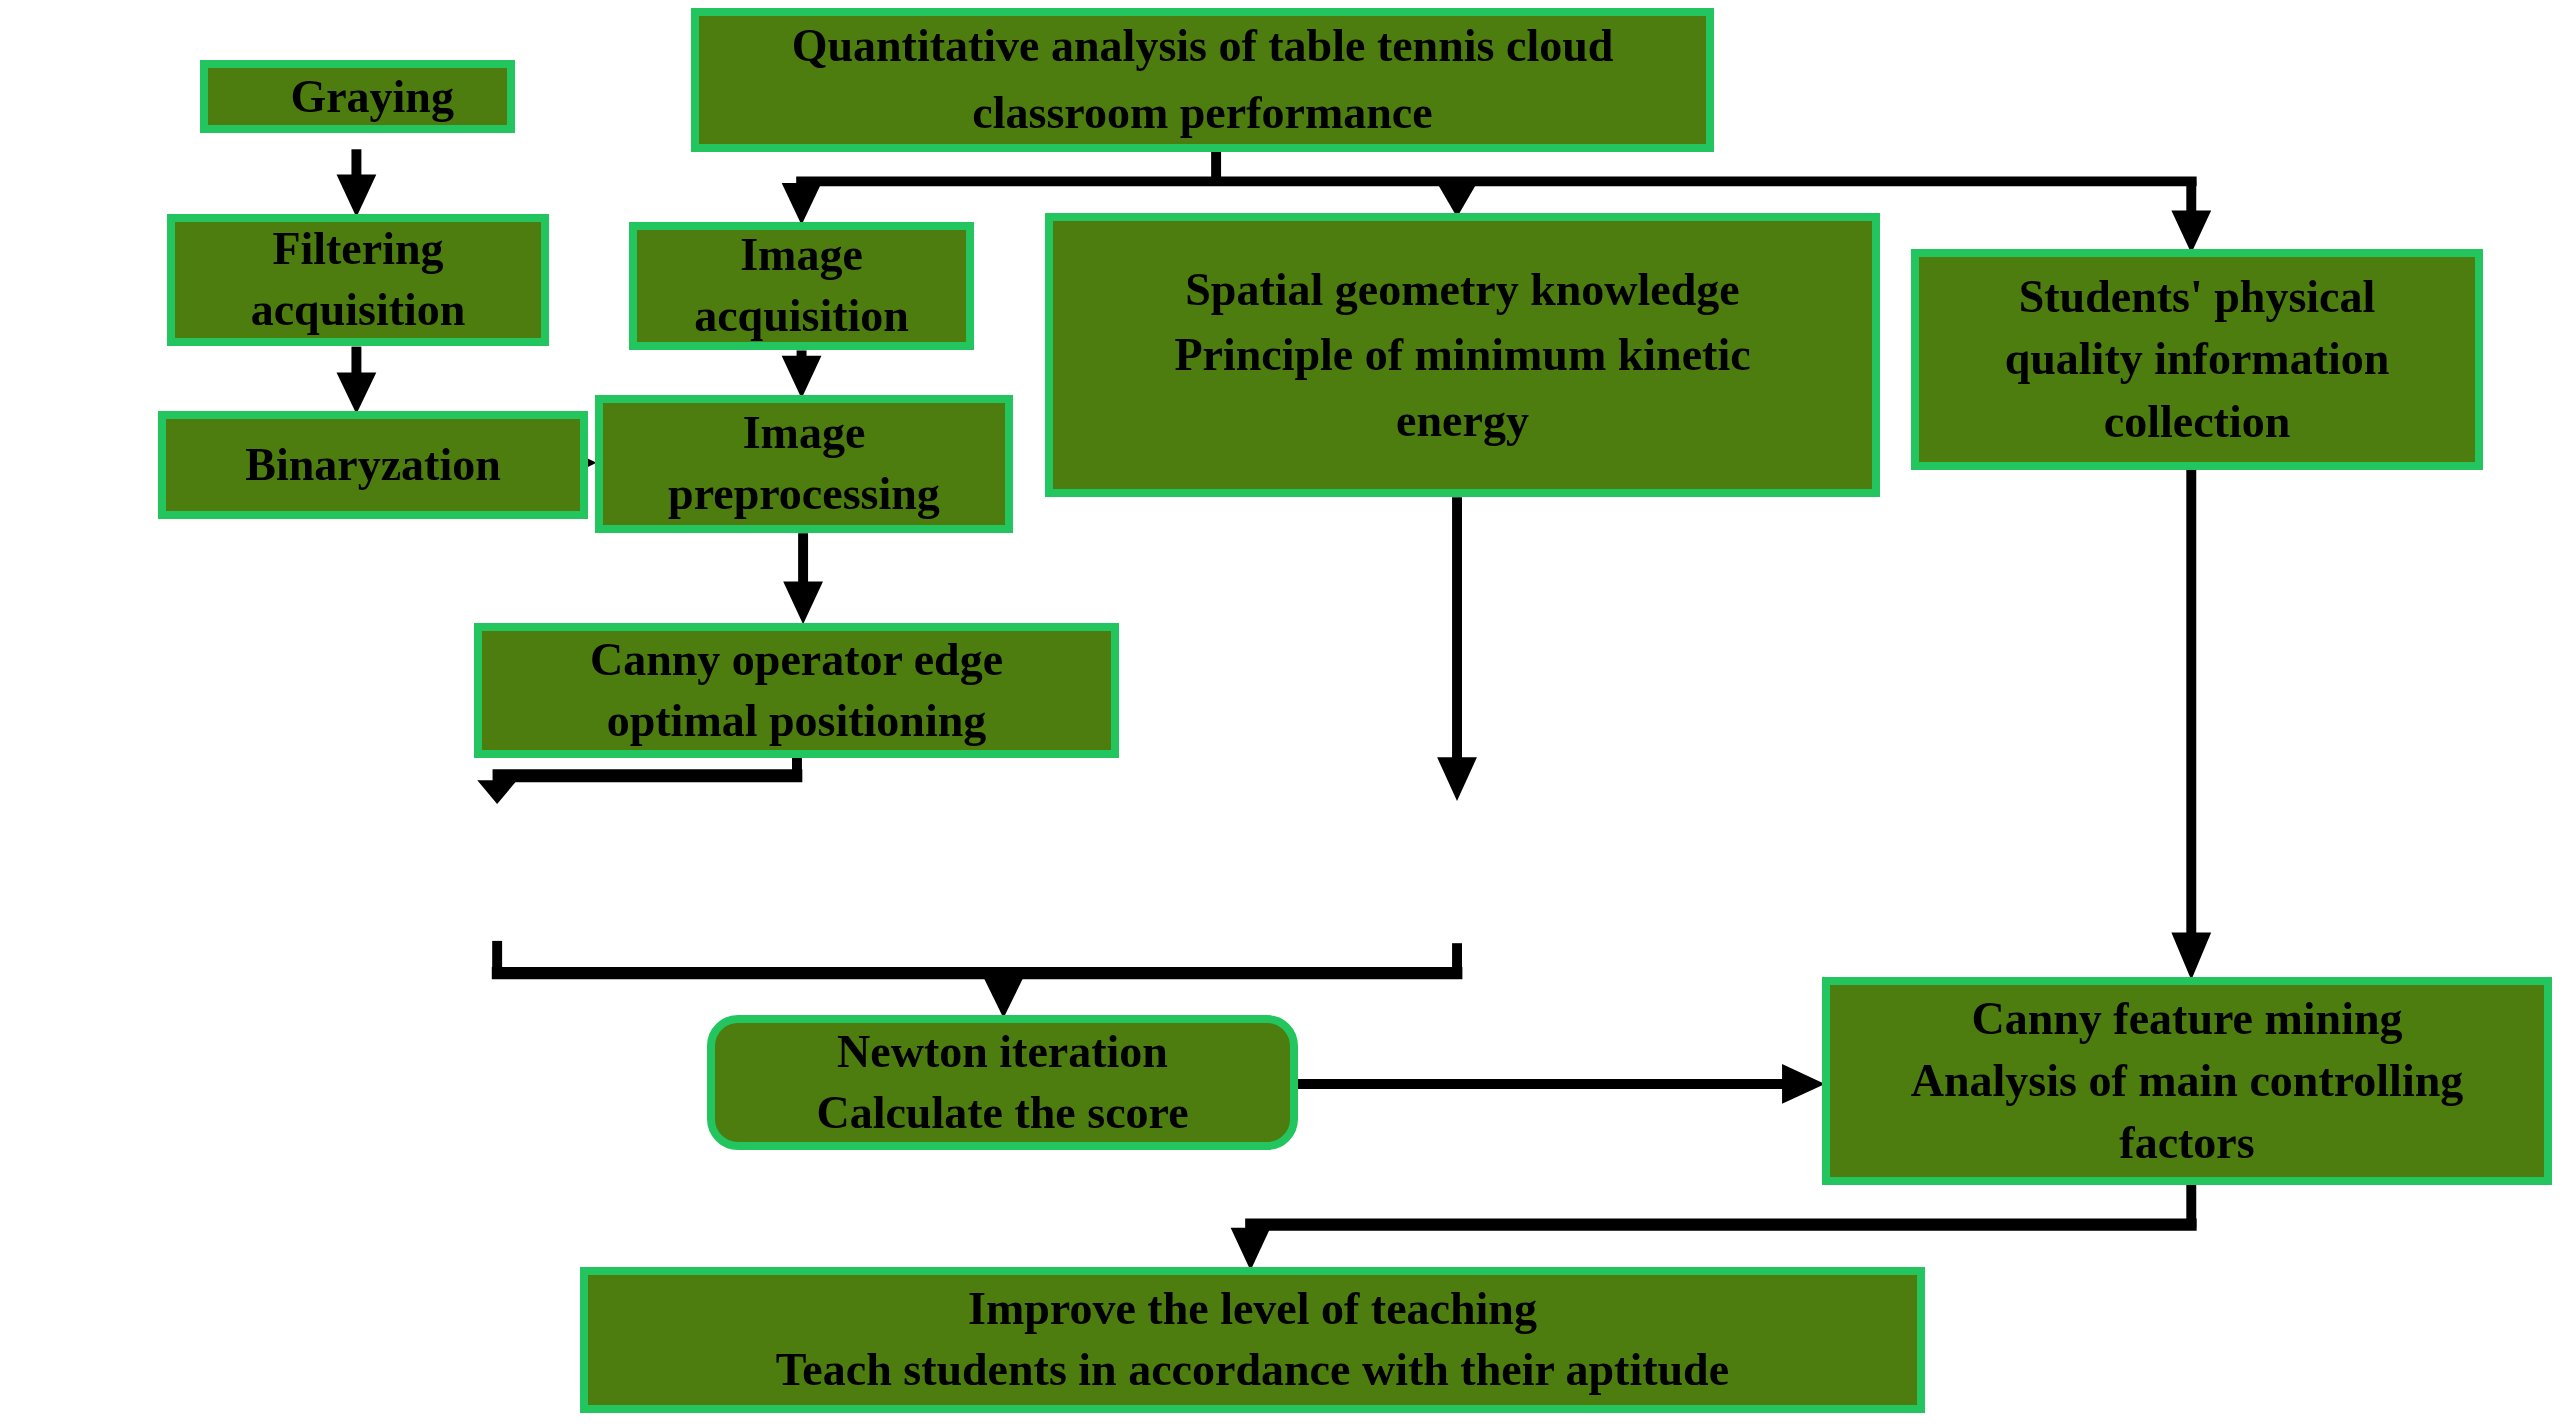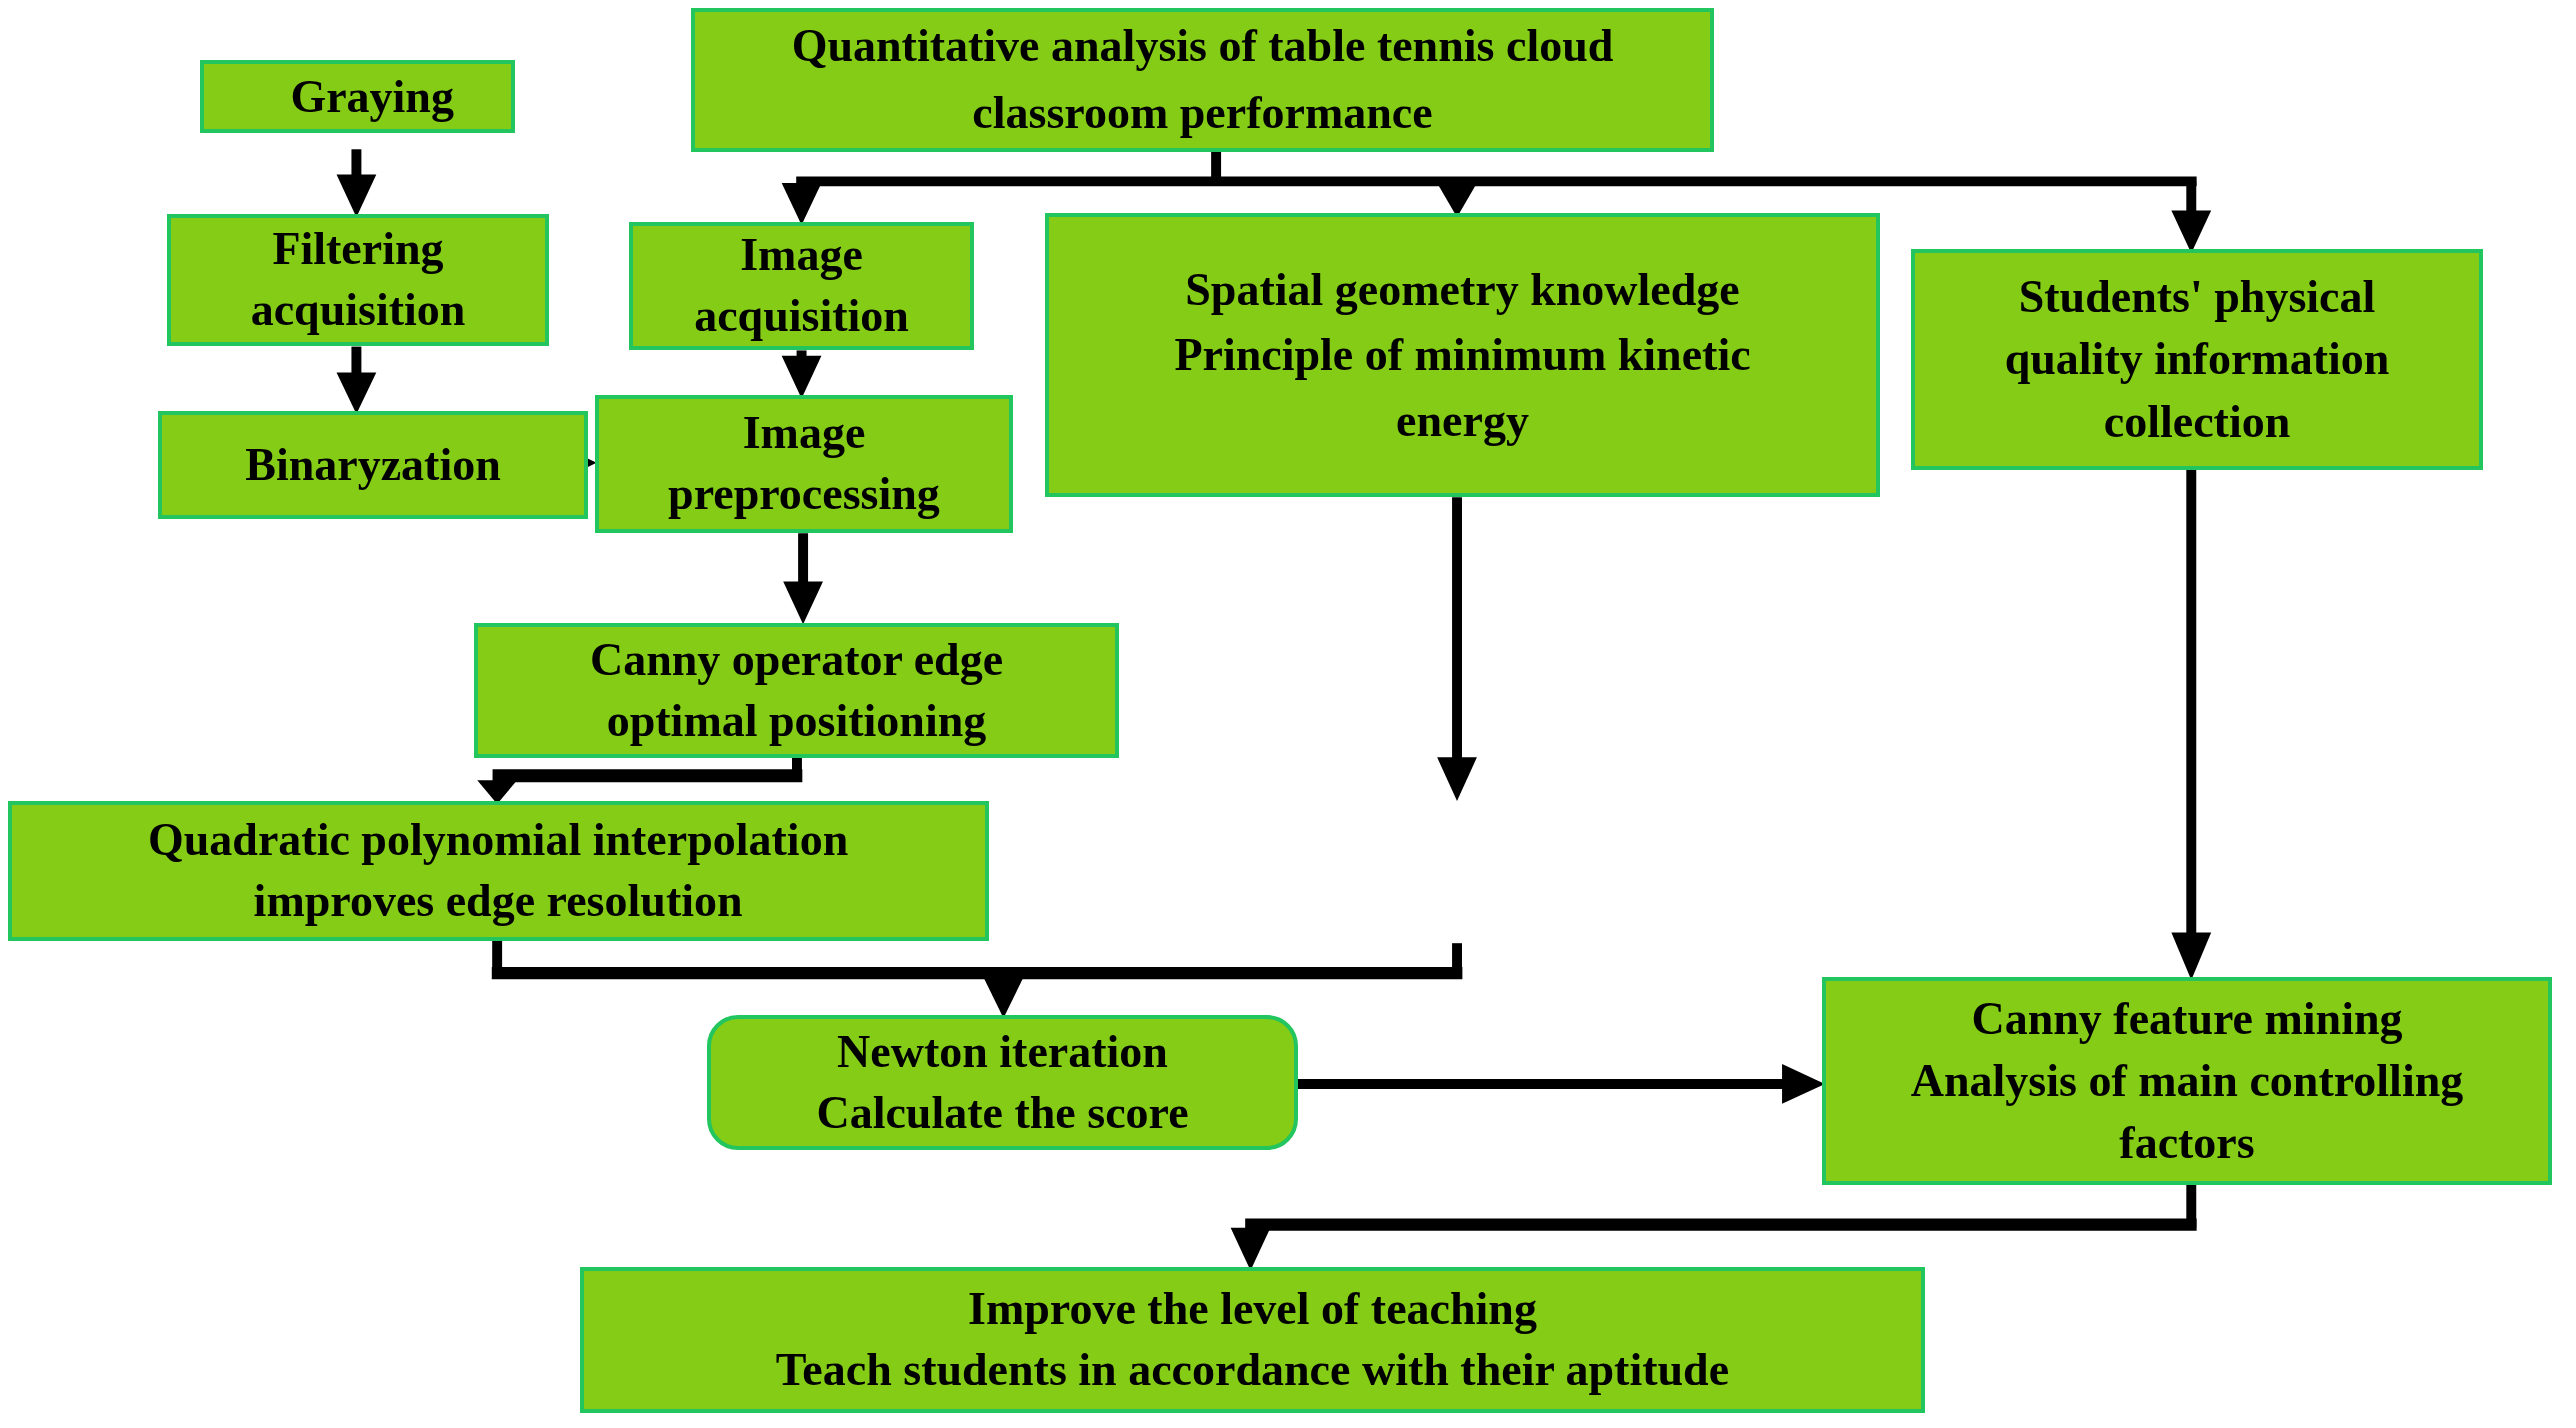--- a/index.html
+++ b/index.html
@@ -18,22 +18,22 @@
   #connectors {
     position: absolute;
     left: 0;
     top: 0;
     width: 2576px;
     height: 1429px;
   }
   .node {
     position: absolute;
     box-sizing: border-box;
-    border: 4px solid #22c55e;
-    background: #84cc16;
+    border: 8px solid #22c55e;
+    background: #4d7c0f;
     color: #000000;
     display: flex;
     align-items: center;
     justify-content: center;
     text-align: center;
     font-weight: bold;
     font-size: 46px;
     line-height: 1.42;
     white-space: pre-line;
     padding: 0 10.7px;
@@ -137,22 +137,20 @@
   <div class="node" style="left:1911px; top:249px; width:572px; height:221px; line-height:1.35;">Students' physical
 quality information
 collection</div>
 
   <div class="node" style="left:595px; top:395px; width:418px; height:138px; line-height:1.32;">Image
 preprocessing</div>
 
   <div class="node" style="left:474px; top:623px; width:645px; height:135px; line-height:1.32;">Canny operator edge
 optimal positioning</div>
 
-  <div class="node" style="left:7.6px; top:801px; width:981px; height:140px; line-height:1.32;">Quadratic polynomial interpolation
-improves edge resolution</div>
 
 
   <div class="node" style="left:707px; top:1015px; width:591px; height:135px; line-height:1.32;border-radius:31px;">Newton iteration
 Calculate the score</div>
 
   <div class="node" style="left:1822px; top:977px; width:730px; height:208px; line-height:1.35;">Canny feature mining
 Analysis of main controlling
 factors</div>
 
   <div class="node" style="left:580px; top:1267px; width:1345px; height:146px; line-height:1.32;">Improve the level of teaching

